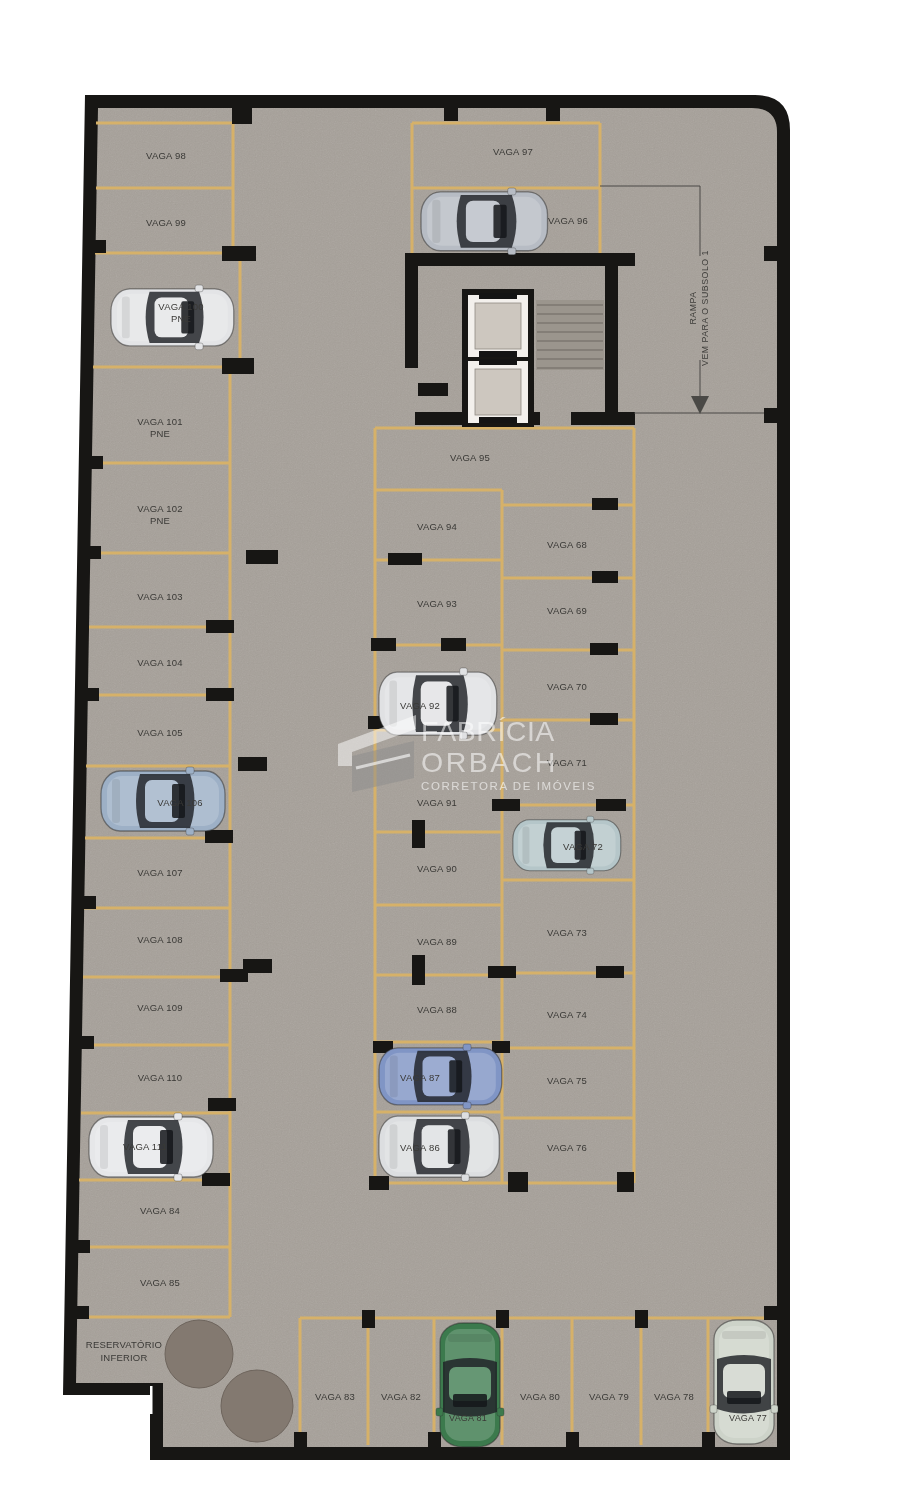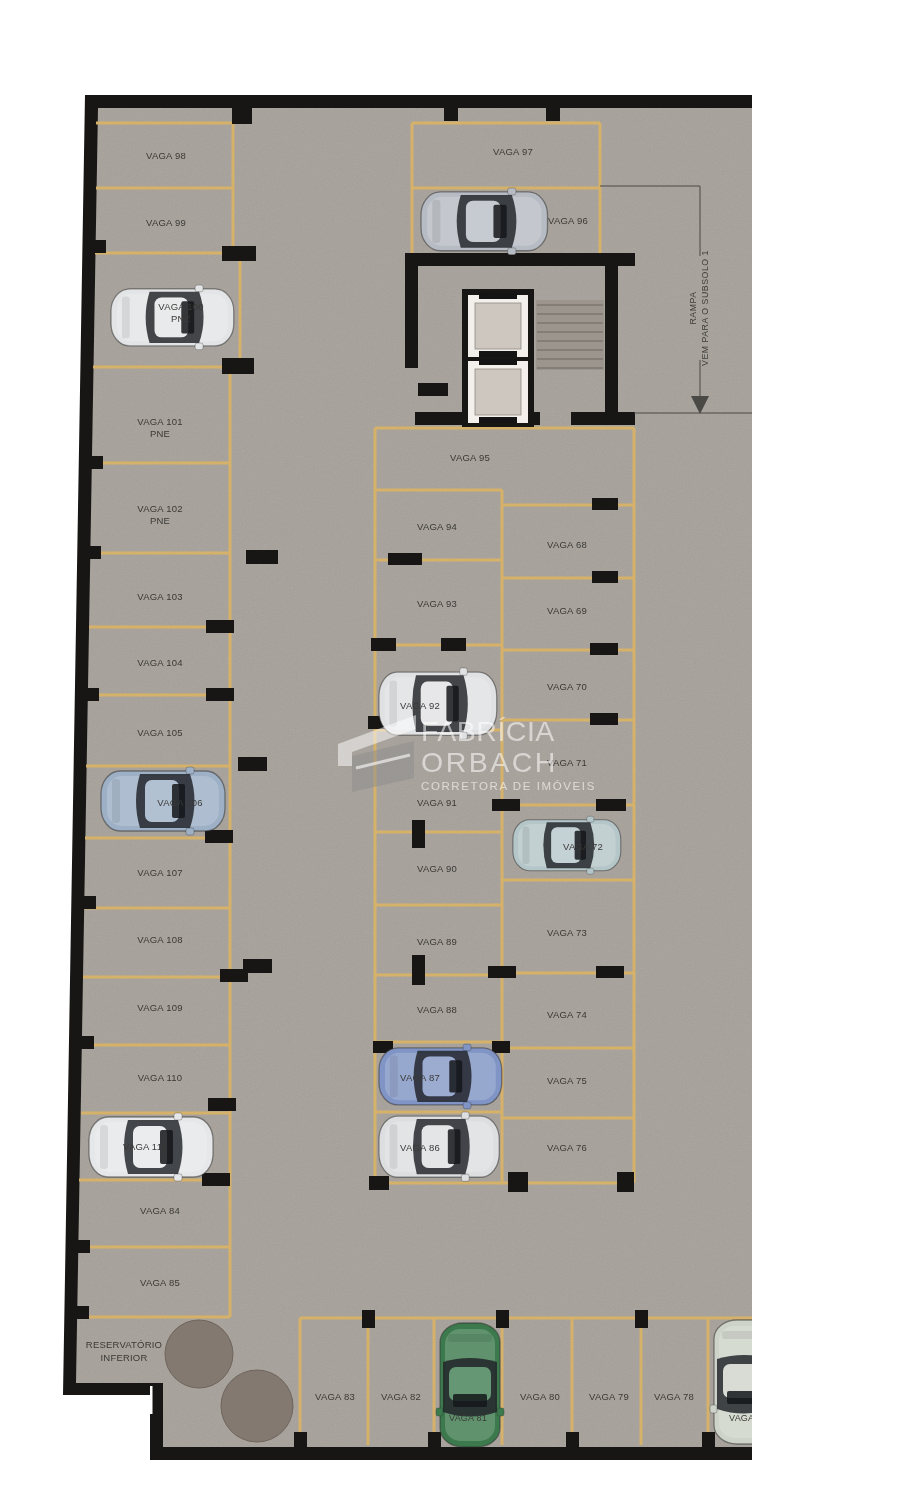--- a/index.html
+++ b/index.html
@@ -1,16 +1,16 @@
 <!DOCTYPE html>
 <html><head>
 <meta charset="utf-8">
 <style>
   html,body{margin:0;padding:0;background:#ffffff;}
-  .stage{position:relative;width:752px;height:1500px;background:#fff;overflow:hidden;}
+  .stage{position:relative;width:902px;height:1500px;background:#fff;overflow:hidden;}
   svg{display:block;}
   .lbl{font-family:"Liberation Sans",sans-serif;font-size:9.5px;letter-spacing:.2px;text-anchor:middle;}
   .lbl-sm{font-family:"Liberation Sans",sans-serif;font-size:9px;letter-spacing:.2px;text-anchor:middle;}
   .ramp-lbl{font-family:"Liberation Sans",sans-serif;font-size:8.8px;fill:#3e3d3a;letter-spacing:.5px;text-anchor:middle;}
   .wm-big{font-family:"Liberation Sans",sans-serif;font-size:28.5px;fill:rgba(255,255,255,.55);}
   .wm-big.f{letter-spacing:.5px;}
   .wm-big.o{letter-spacing:2.5px;}
   .wm-small{font-family:"Liberation Sans",sans-serif;font-size:11.5px;fill:rgba(255,255,255,.6);letter-spacing:1.6px;}
 </style>
 </head>

